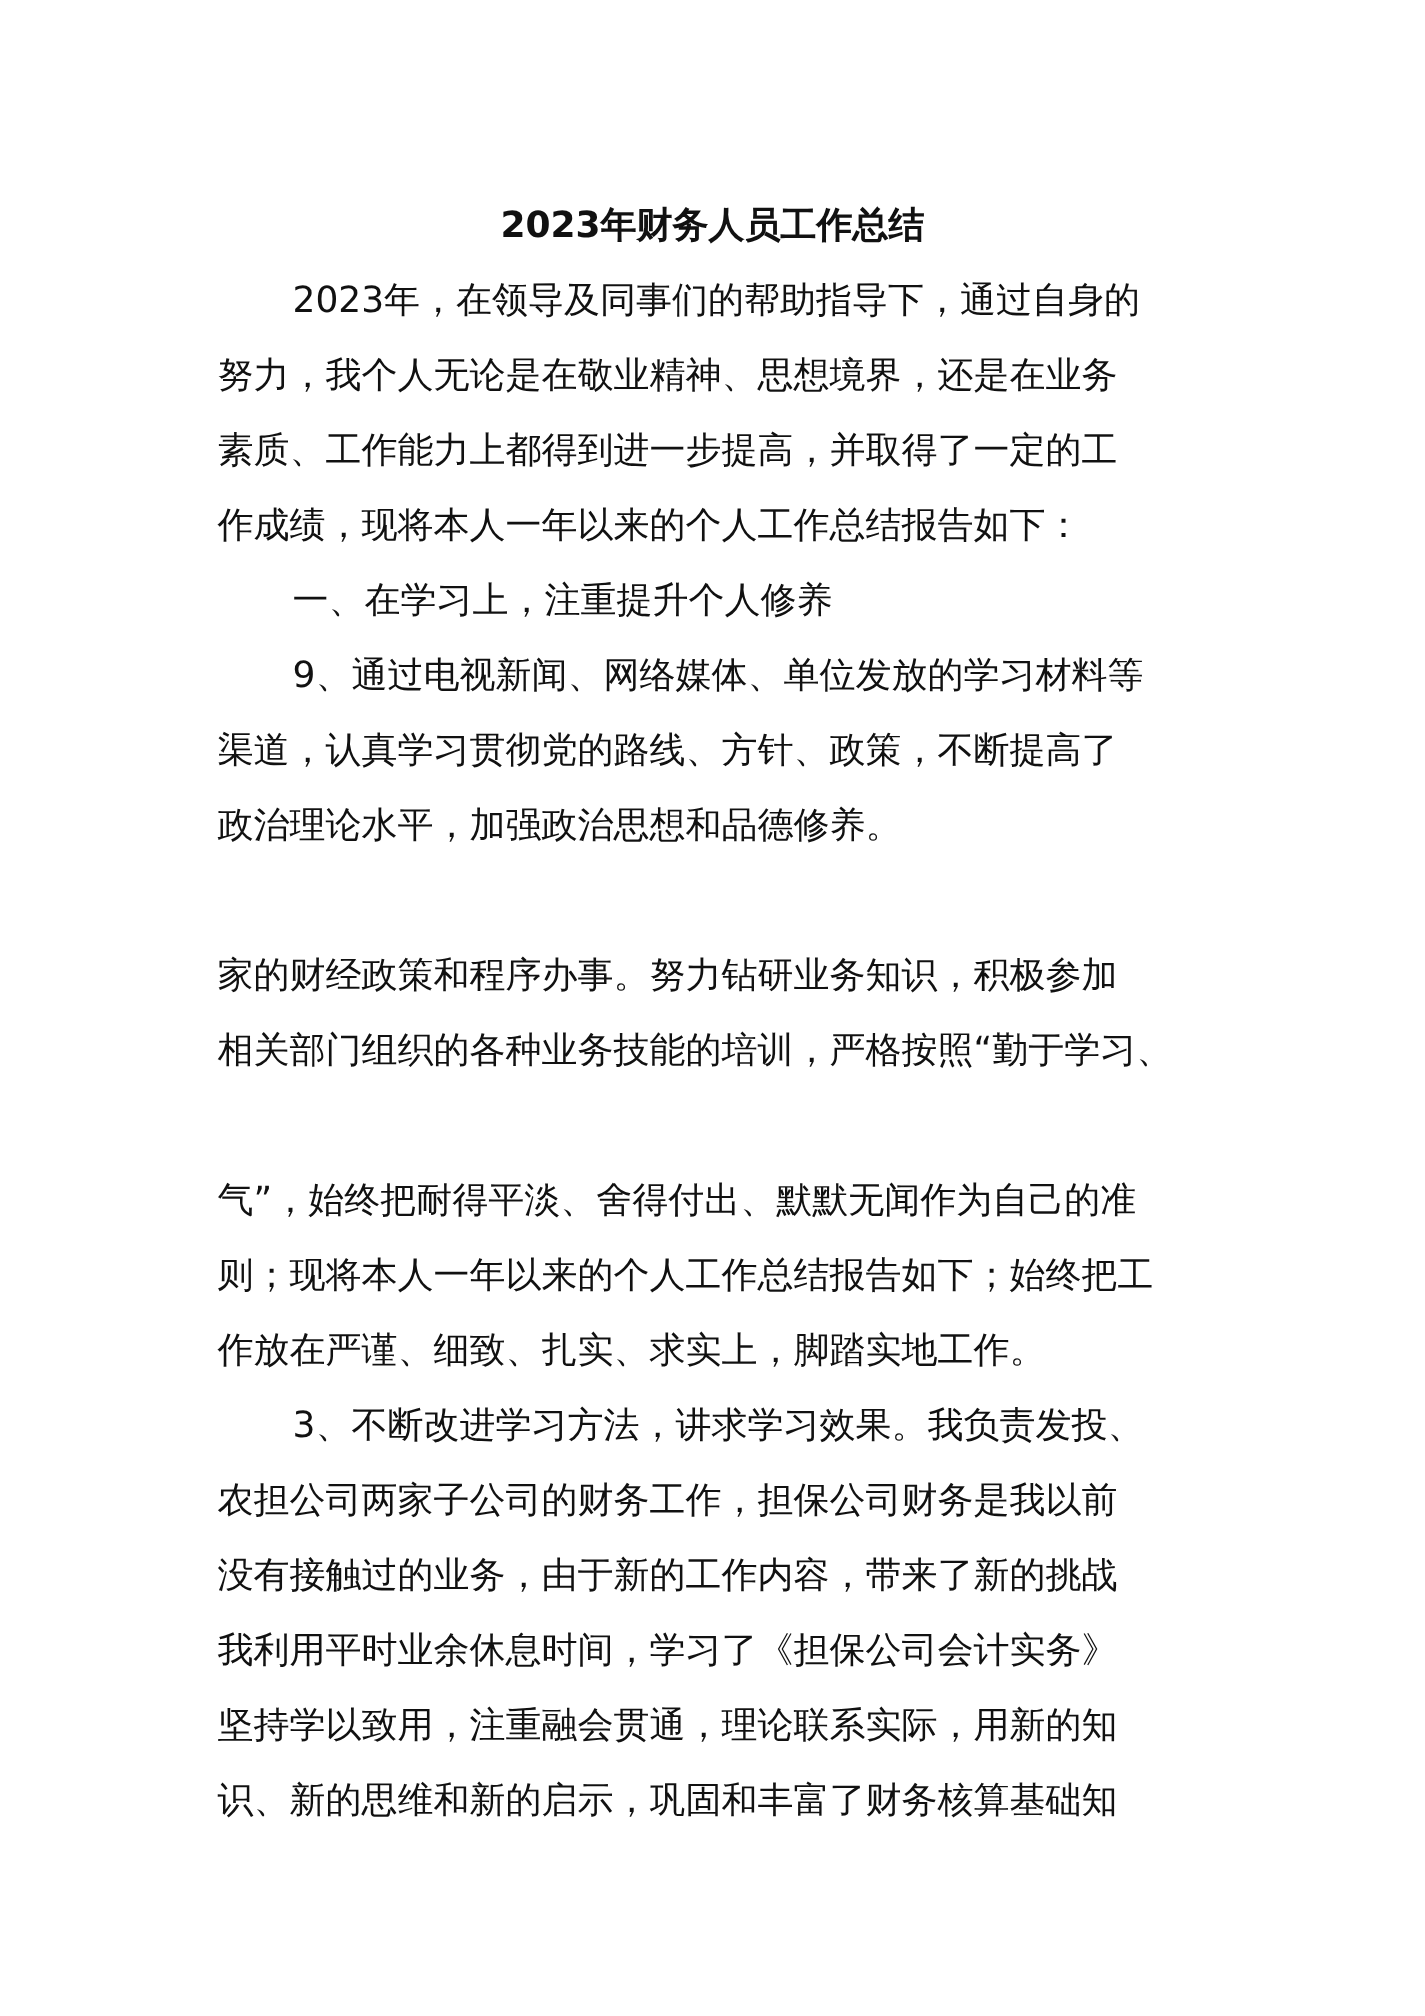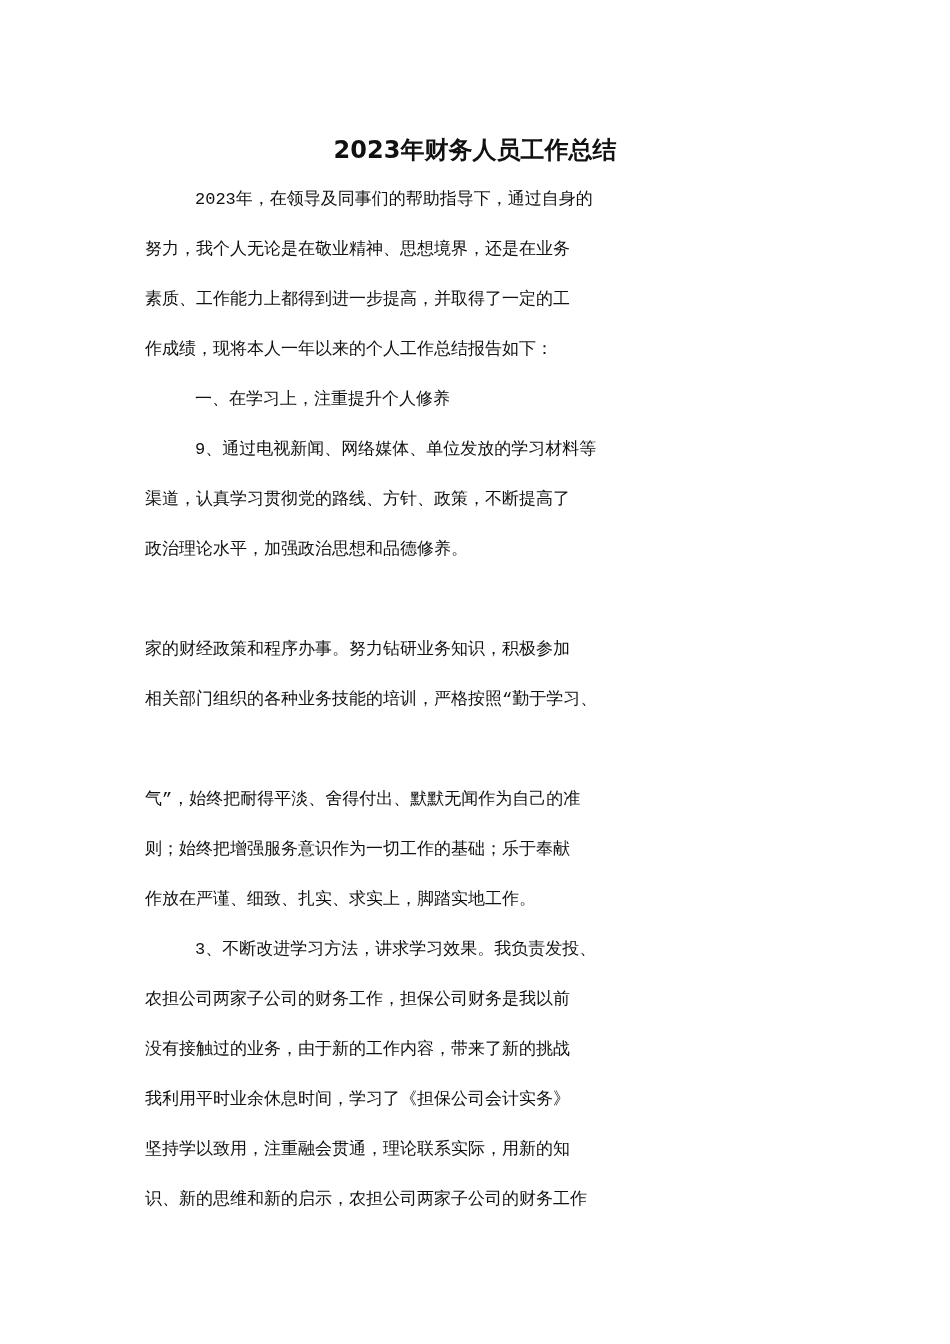--- a/index.html
+++ b/index.html
@@ -1,41 +1,41 @@
 <!DOCTYPE html>
 <html><head>
 <meta charset="utf-8">
 <style>
   html, body { margin: 0; padding: 0; background: #ffffff; }
   body { width: 950px; height: 1344px; position: relative; overflow: hidden;
          font-family: "DejaVu Sans", "Liberation Sans", sans-serif; color: #111111; }
   .page { position: absolute; left: 0; top: 0; width: 824px; height: 1344px; background: #ffffff; }
   .title { position: absolute; left: 0; top: 133px; width: 950px; text-align: center;
            font-size: 24px; font-weight: bold; line-height: 34px; }
-  .line { position: absolute; left: 145px; font-size: 17px; line-height: 34px; white-space: nowrap; font-family: Liberation Mono, monospace; }
+  .line { position: absolute; left: 145px; font-size: 24px; line-height: 34px; white-space: nowrap; }
   .indent { left: 195px; }
 </style>
 </head>
 <body>
 
 <div class="page">
   <div class="title">2023年财务人员工作总结</div>
 
   <div class="line indent" style="top:183px">2023年，在领导及同事们的帮助指导下，通过自身的</div>
   <div class="line" style="top:233px">努力，我个人无论是在敬业精神、思想境界，还是在业务</div>
   <div class="line" style="top:283px">素质、工作能力上都得到进一步提高，并取得了一定的工</div>
   <div class="line" style="top:333px">作成绩，现将本人一年以来的个人工作总结报告如下：</div>
   <div class="line indent" style="top:383px">一、在学习上，注重提升个人修养</div>
   <div class="line indent" style="top:433px">9、通过电视新闻、网络媒体、单位发放的学习材料等</div>
   <div class="line" style="top:483px">渠道，认真学习贯彻党的路线、方针、政策，不断提高了</div>
   <div class="line" style="top:533px">政治理论水平，加强政治思想和品德修养。</div>
   <div class="line" style="top:633px">家的财经政策和程序办事。努力钻研业务知识，积极参加</div>
   <div class="line" style="top:683px">相关部门组织的各种业务技能的培训，严格按照“勤于学习、</div>
   <div class="line" style="top:783px">气”，始终把耐得平淡、舍得付出、默默无闻作为自己的准</div>
-  <div class="line" style="top:833px">则；始终把增强服务意识作为一切工作的基础；乐于奉献</div>
+  <div class="line" style="top:833px">则；现将本人一年以来的个人工作总结报告如下；始终把工</div>
   <div class="line" style="top:883px">作放在严谨、细致、扎实、求实上，脚踏实地工作。</div>
   <div class="line indent" style="top:933px">3、不断改进学习方法，讲求学习效果。我负责发投、</div>
   <div class="line" style="top:983px">农担公司两家子公司的财务工作，担保公司财务是我以前</div>
   <div class="line" style="top:1033px">没有接触过的业务，由于新的工作内容，带来了新的挑战</div>
   <div class="line" style="top:1083px">我利用平时业余休息时间，学习了《担保公司会计实务》</div>
   <div class="line" style="top:1133px">坚持学以致用，注重融会贯通，理论联系实际，用新的知</div>
-  <div class="line" style="top:1183px">识、新的思维和新的启示，农担公司两家子公司的财务工作</div>
+  <div class="line" style="top:1183px">识、新的思维和新的启示，巩固和丰富了财务核算基础知</div>
 </div>
 
 </body></html>

